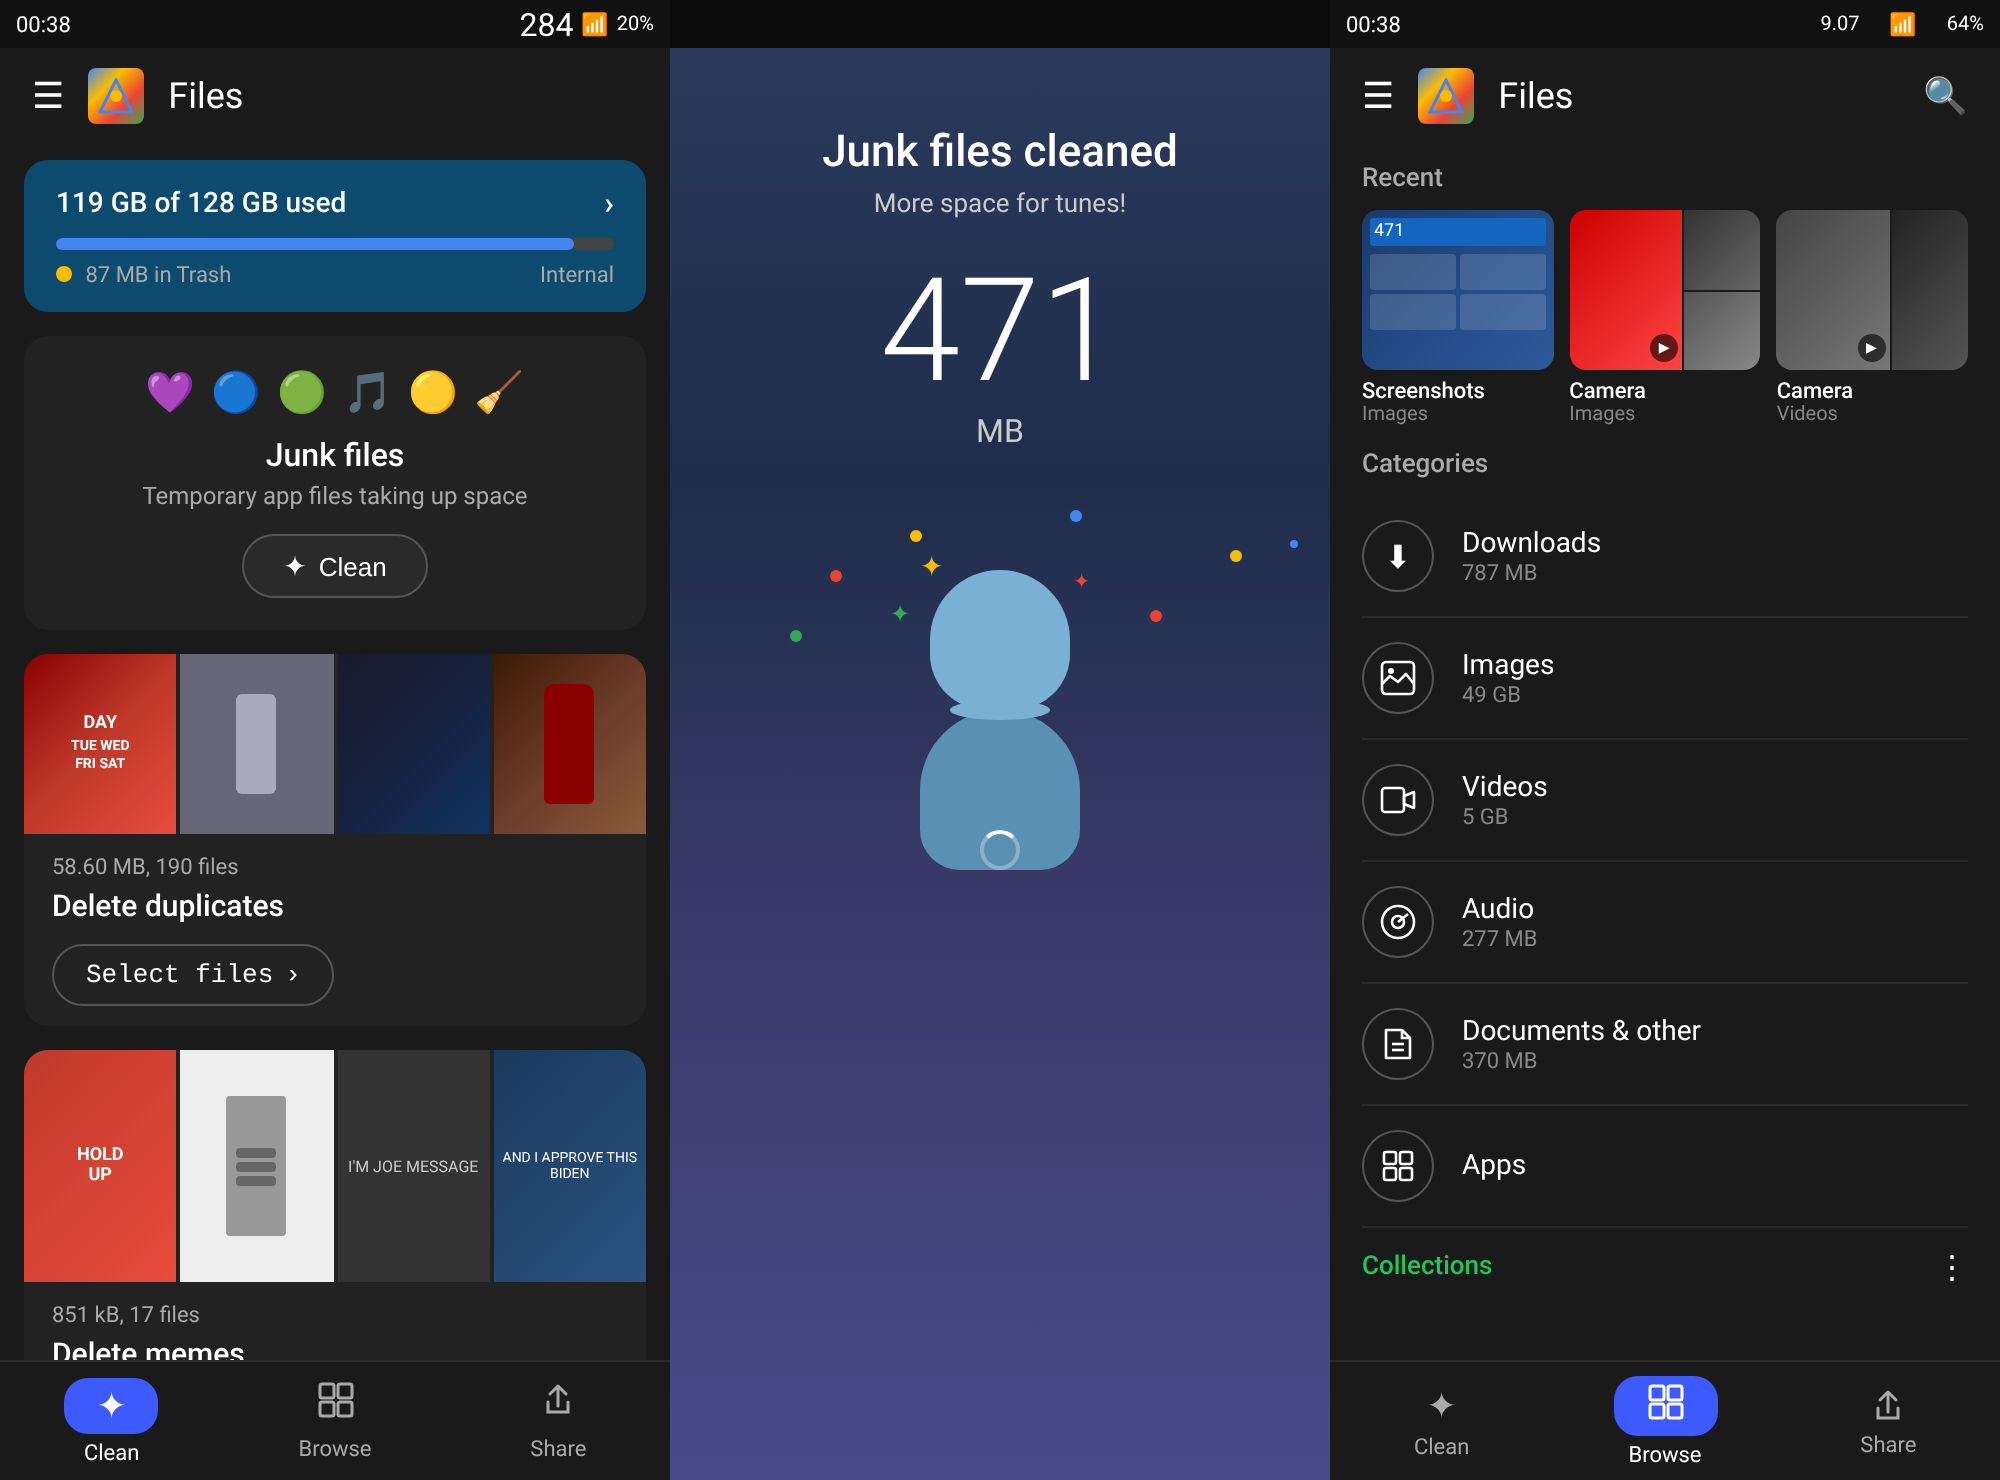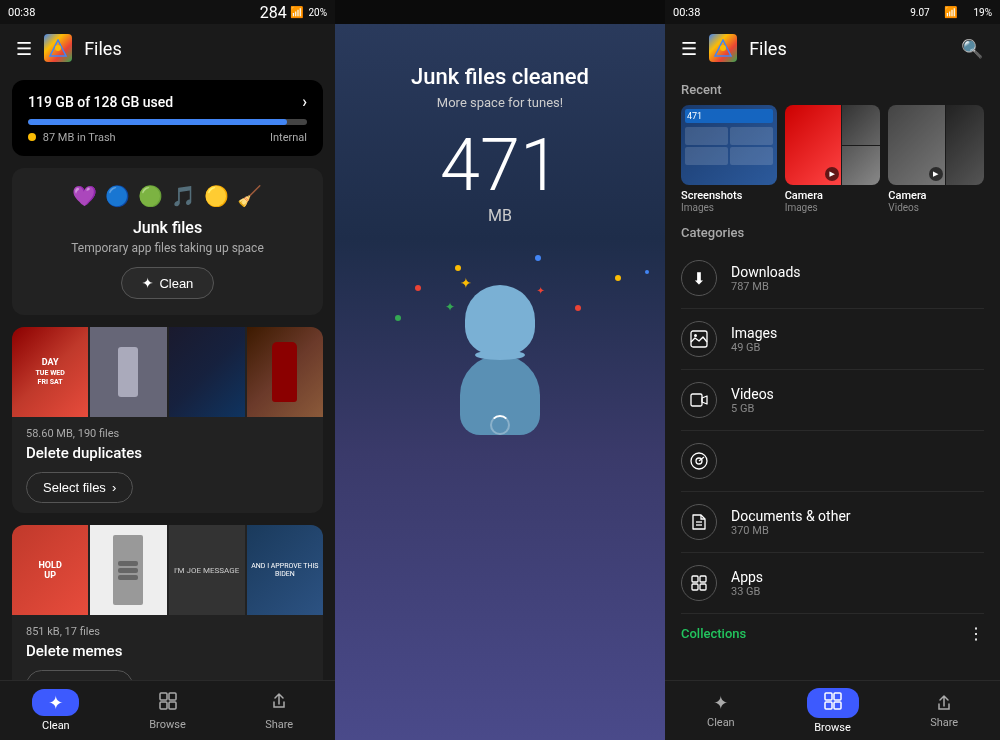--- a/index.html
+++ b/index.html
@@ -41,21 +41,21 @@
       width: 28px; height: 28px;
       background: linear-gradient(135deg, #4285f4, #fbbc05, #ea4335, #34a853);
       border-radius: 4px;
       display: flex; align-items: center; justify-content: center;
       font-size: 14px;
     }
     .app-title { color: #fff; font-size: 18px; font-weight: 400; }
 
     .storage-card {
       margin: 8px 12px;
-      background: #000000;
+      background: #0c4a6e;
       border-radius: 12px;
       padding: 12px 16px;
     }
     .storage-title { color: #fff; font-size: 14px; font-weight: 500; display: flex; align-items: center; justify-content: space-between; }
     .storage-bar-track {
       height: 6px;
       background: #444;
       border-radius: 3px;
       margin: 8px 0 6px 0;
       overflow: hidden;
@@ -142,31 +142,32 @@
       background: transparent;
       border: 1.5px solid #555;
       border-radius: 20px;
       color: #fff;
       padding: 7px 16px;
       font-size: 13px;
       cursor: pointer;
       display: inline-flex;
       align-items: center;
       gap: 6px;
+      font-family: Liberation Mono, monospace;
     }
 
     
     .meme-card {
       background: #222;
       border-radius: 12px;
       margin-bottom: 12px;
       overflow: hidden;
     }
     .meme-images {
-      height: 90px;
+      height: 116px;
       display: flex;
       gap: 2px;
     }
     .meme-img-1 { flex: 1; background: linear-gradient(135deg, #c0392b, #e74c3c); display: flex; align-items: center; justify-content: center; font-size: 8px; color: #fff; }
     .meme-img-2 { flex: 1; background: #ddd; display: flex; align-items: center; justify-content: center; position: relative; overflow: hidden; }
     .meme-img-3 { flex: 1; background: #333; display: flex; align-items: center; justify-content: center; font-size: 7px; color: #fff; }
     .meme-img-4 { flex: 1; background: linear-gradient(135deg, #1a3a5c, #2c5282); display: flex; align-items: center; justify-content: center; font-size: 8px; color: #fff; }
     .meme-content { padding: 10px 14px; }
     .meme-meta { color: #aaa; font-size: 11px; margin-bottom: 4px; }
     .meme-title { color: #fff; font-size: 15px; font-weight: 500; margin-bottom: 10px; }
@@ -413,21 +414,21 @@
       </div>
     </div>
 
     <div style="width:330px; background:rgba(0,0,0,0.3);"></div>
 
     <div style="flex:1; background:#111; display:flex; align-items:center; justify-content:space-between; padding:0 8px; font-size:11px; color:#fff;">
       <span>00:38</span>
       <div style="display:flex;gap:15px;align-items:center;">
         <span style="font-size:10px;">9.07</span>
         <span>📶</span>
-        <span style="font-size:10px;">19%</span>
+        <span style="font-size:10px;">64%</span>
       </div>
     </div>
   </div>
 
   <div class="panels">
 
     <div class="panel-left">
 
       <div class="panel-left-header">
         <span class="hamburger-icon">☰</span>
@@ -719,20 +720,24 @@
         </div>
 
         <div class="category-item">
           <div class="cat-icon">
             <svg width="18" height="18" viewBox="0 0 18 18" fill="none">
               <circle cx="9" cy="9" r="8" stroke="#fff" stroke-width="1.3"></circle>
               <circle cx="9" cy="9" r="3" stroke="#fff" stroke-width="1.3"></circle>
               <path d="M9 9 L14 5" stroke="#fff" stroke-width="1.3"></path>
             </svg>
           </div>
+          <div class="cat-info">
+            <div class="cat-name">Audio</div>
+            <div class="cat-size">277 MB</div>
+          </div>
         </div>
 
         <div class="category-item">
           <div class="cat-icon">
             <svg width="18" height="18" viewBox="0 0 18 18" fill="none">
               <path d="M3 2 L11 2 L15 6 L15 16 L3 16 Z" stroke="#fff" stroke-width="1.3" stroke-linejoin="round"></path>
               <path d="M11 2 L11 6 L15 6" stroke="#fff" stroke-width="1.3"></path>
               <line x1="6" y1="9" x2="12" y2="9" stroke="#fff" stroke-width="1.3"></line>
               <line x1="6" y1="12" x2="12" y2="12" stroke="#fff" stroke-width="1.3"></line>
             </svg>
@@ -747,21 +752,20 @@
           <div class="cat-icon">
             <svg width="18" height="18" viewBox="0 0 18 18" fill="none">
               <rect x="2" y="2" width="6" height="6" rx="1" stroke="#fff" stroke-width="1.3"></rect>
               <rect x="10" y="2" width="6" height="6" rx="1" stroke="#fff" stroke-width="1.3"></rect>
               <rect x="2" y="10" width="6" height="6" rx="1" stroke="#fff" stroke-width="1.3"></rect>
               <rect x="10" y="10" width="6" height="6" rx="1" stroke="#fff" stroke-width="1.3"></rect>
             </svg>
           </div>
           <div class="cat-info">
             <div class="cat-name">Apps</div>
-            <div class="cat-size">33 GB</div>
           </div>
         </div>
 
         <div class="collections-row">
           <span class="collections-label">Collections</span>
           <span class="collections-more">⋮</span>
         </div>
 
       </div>
 

